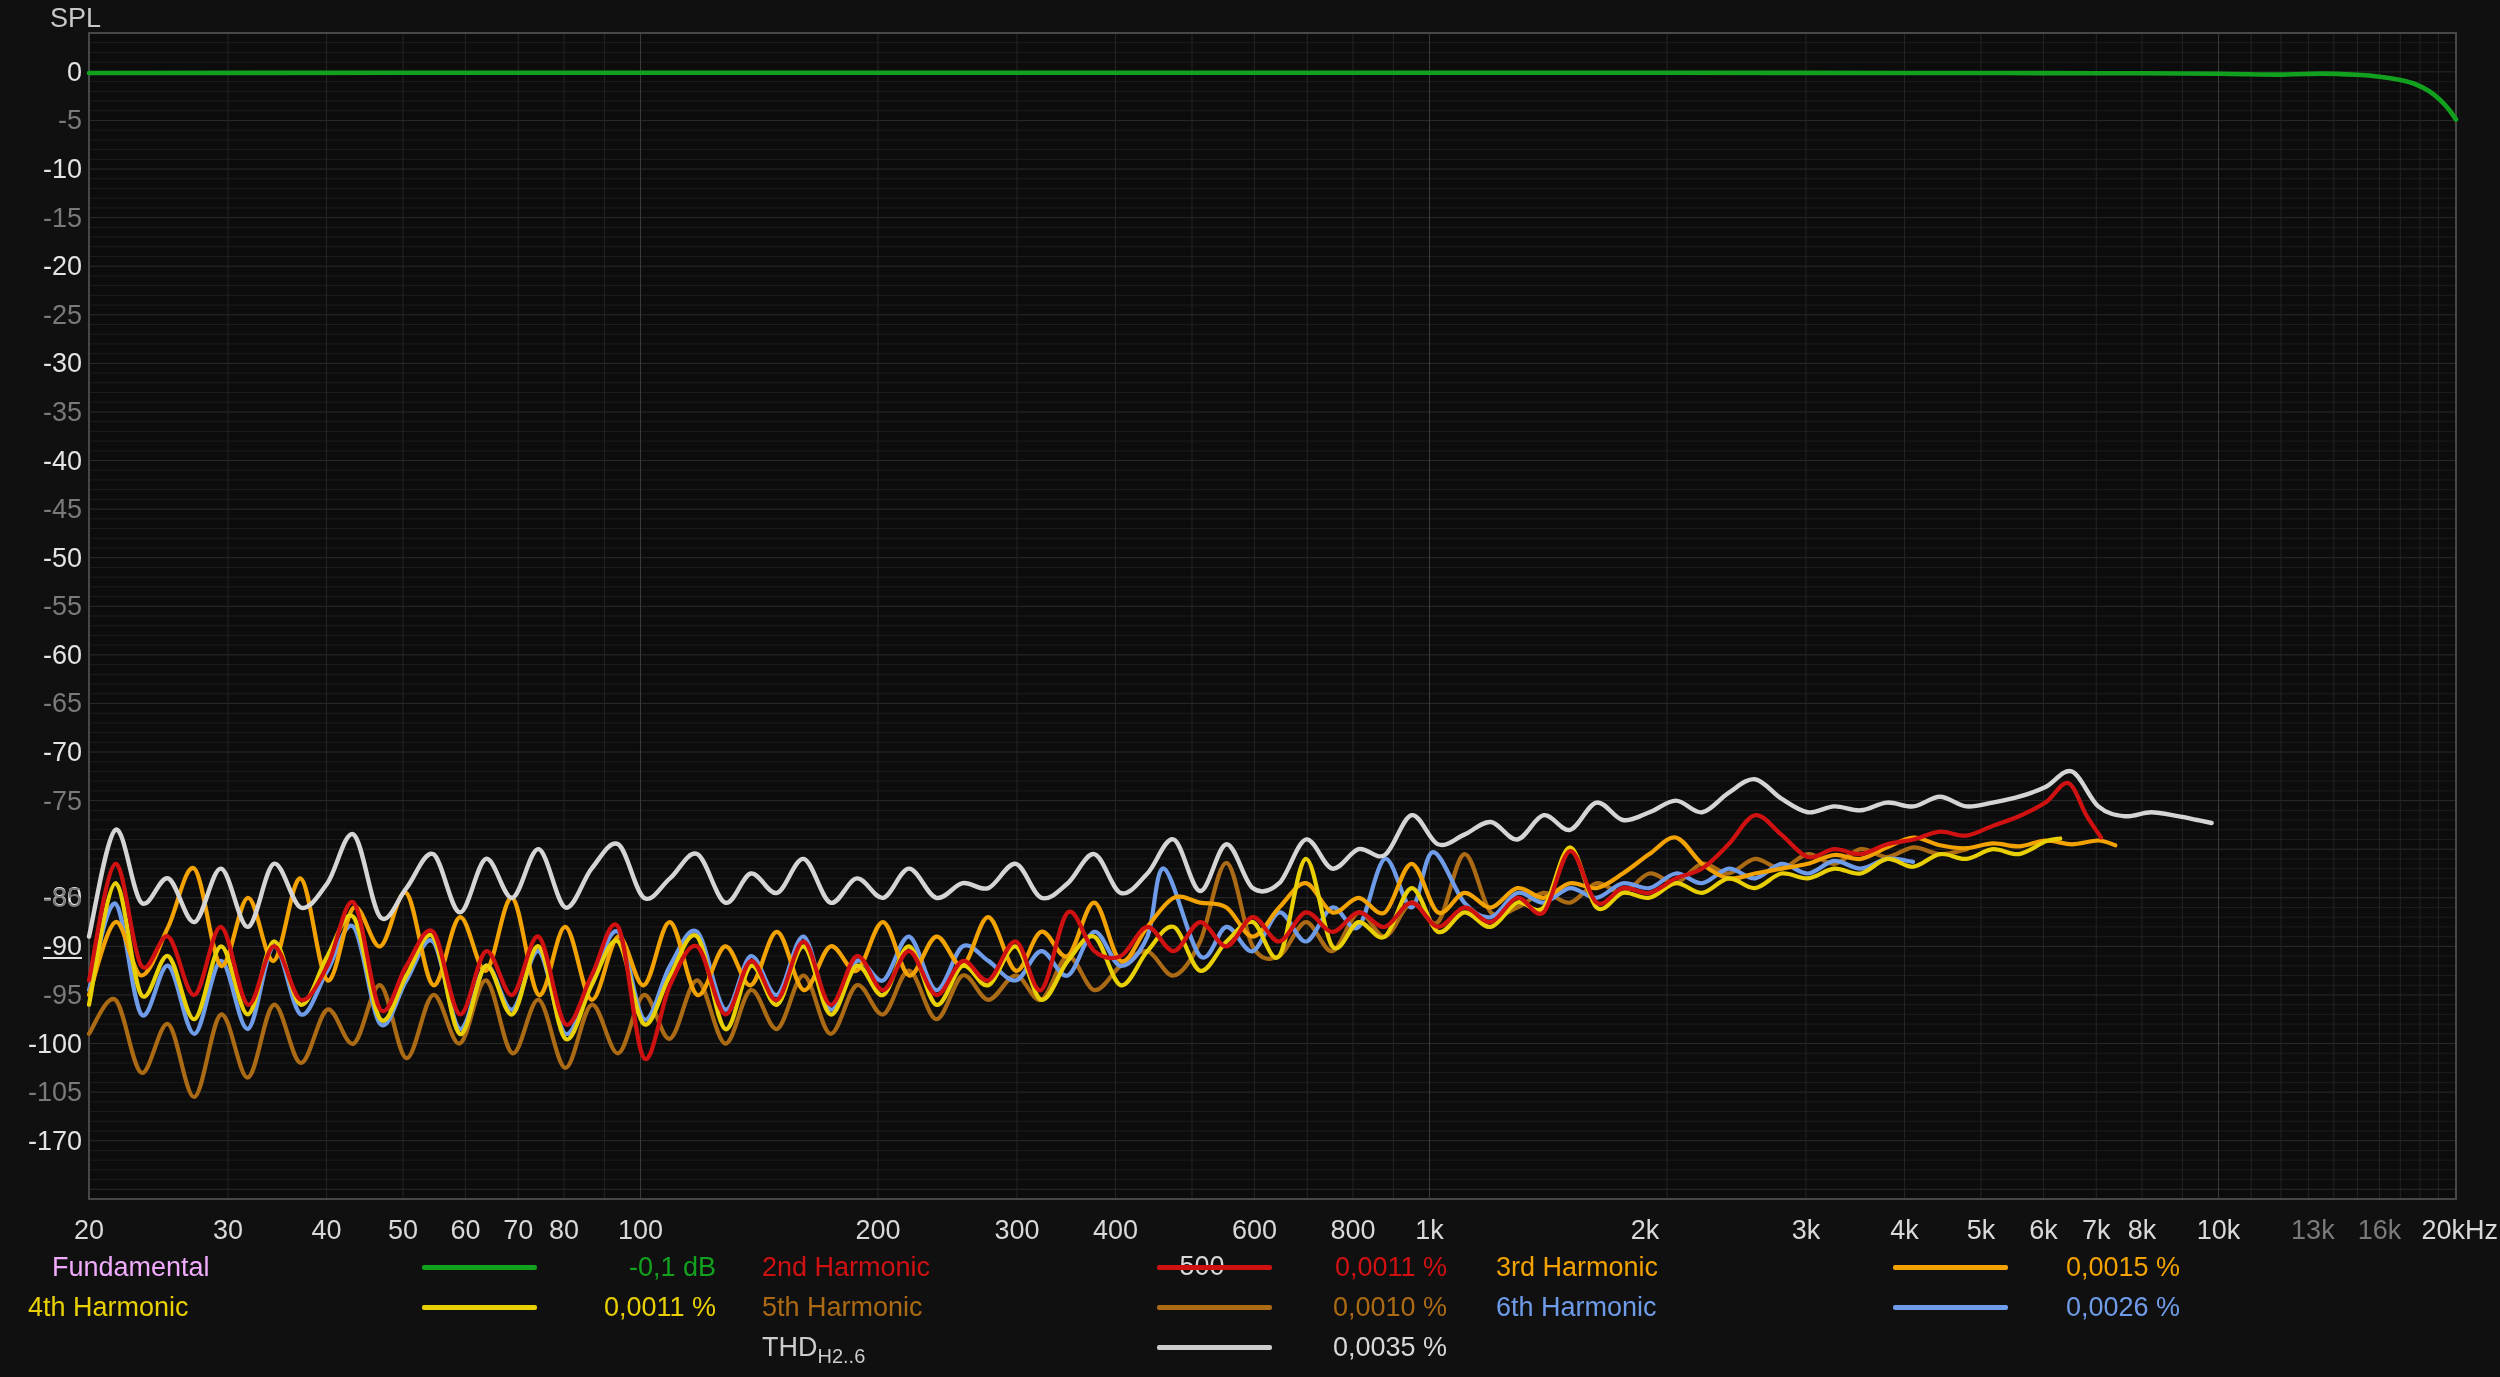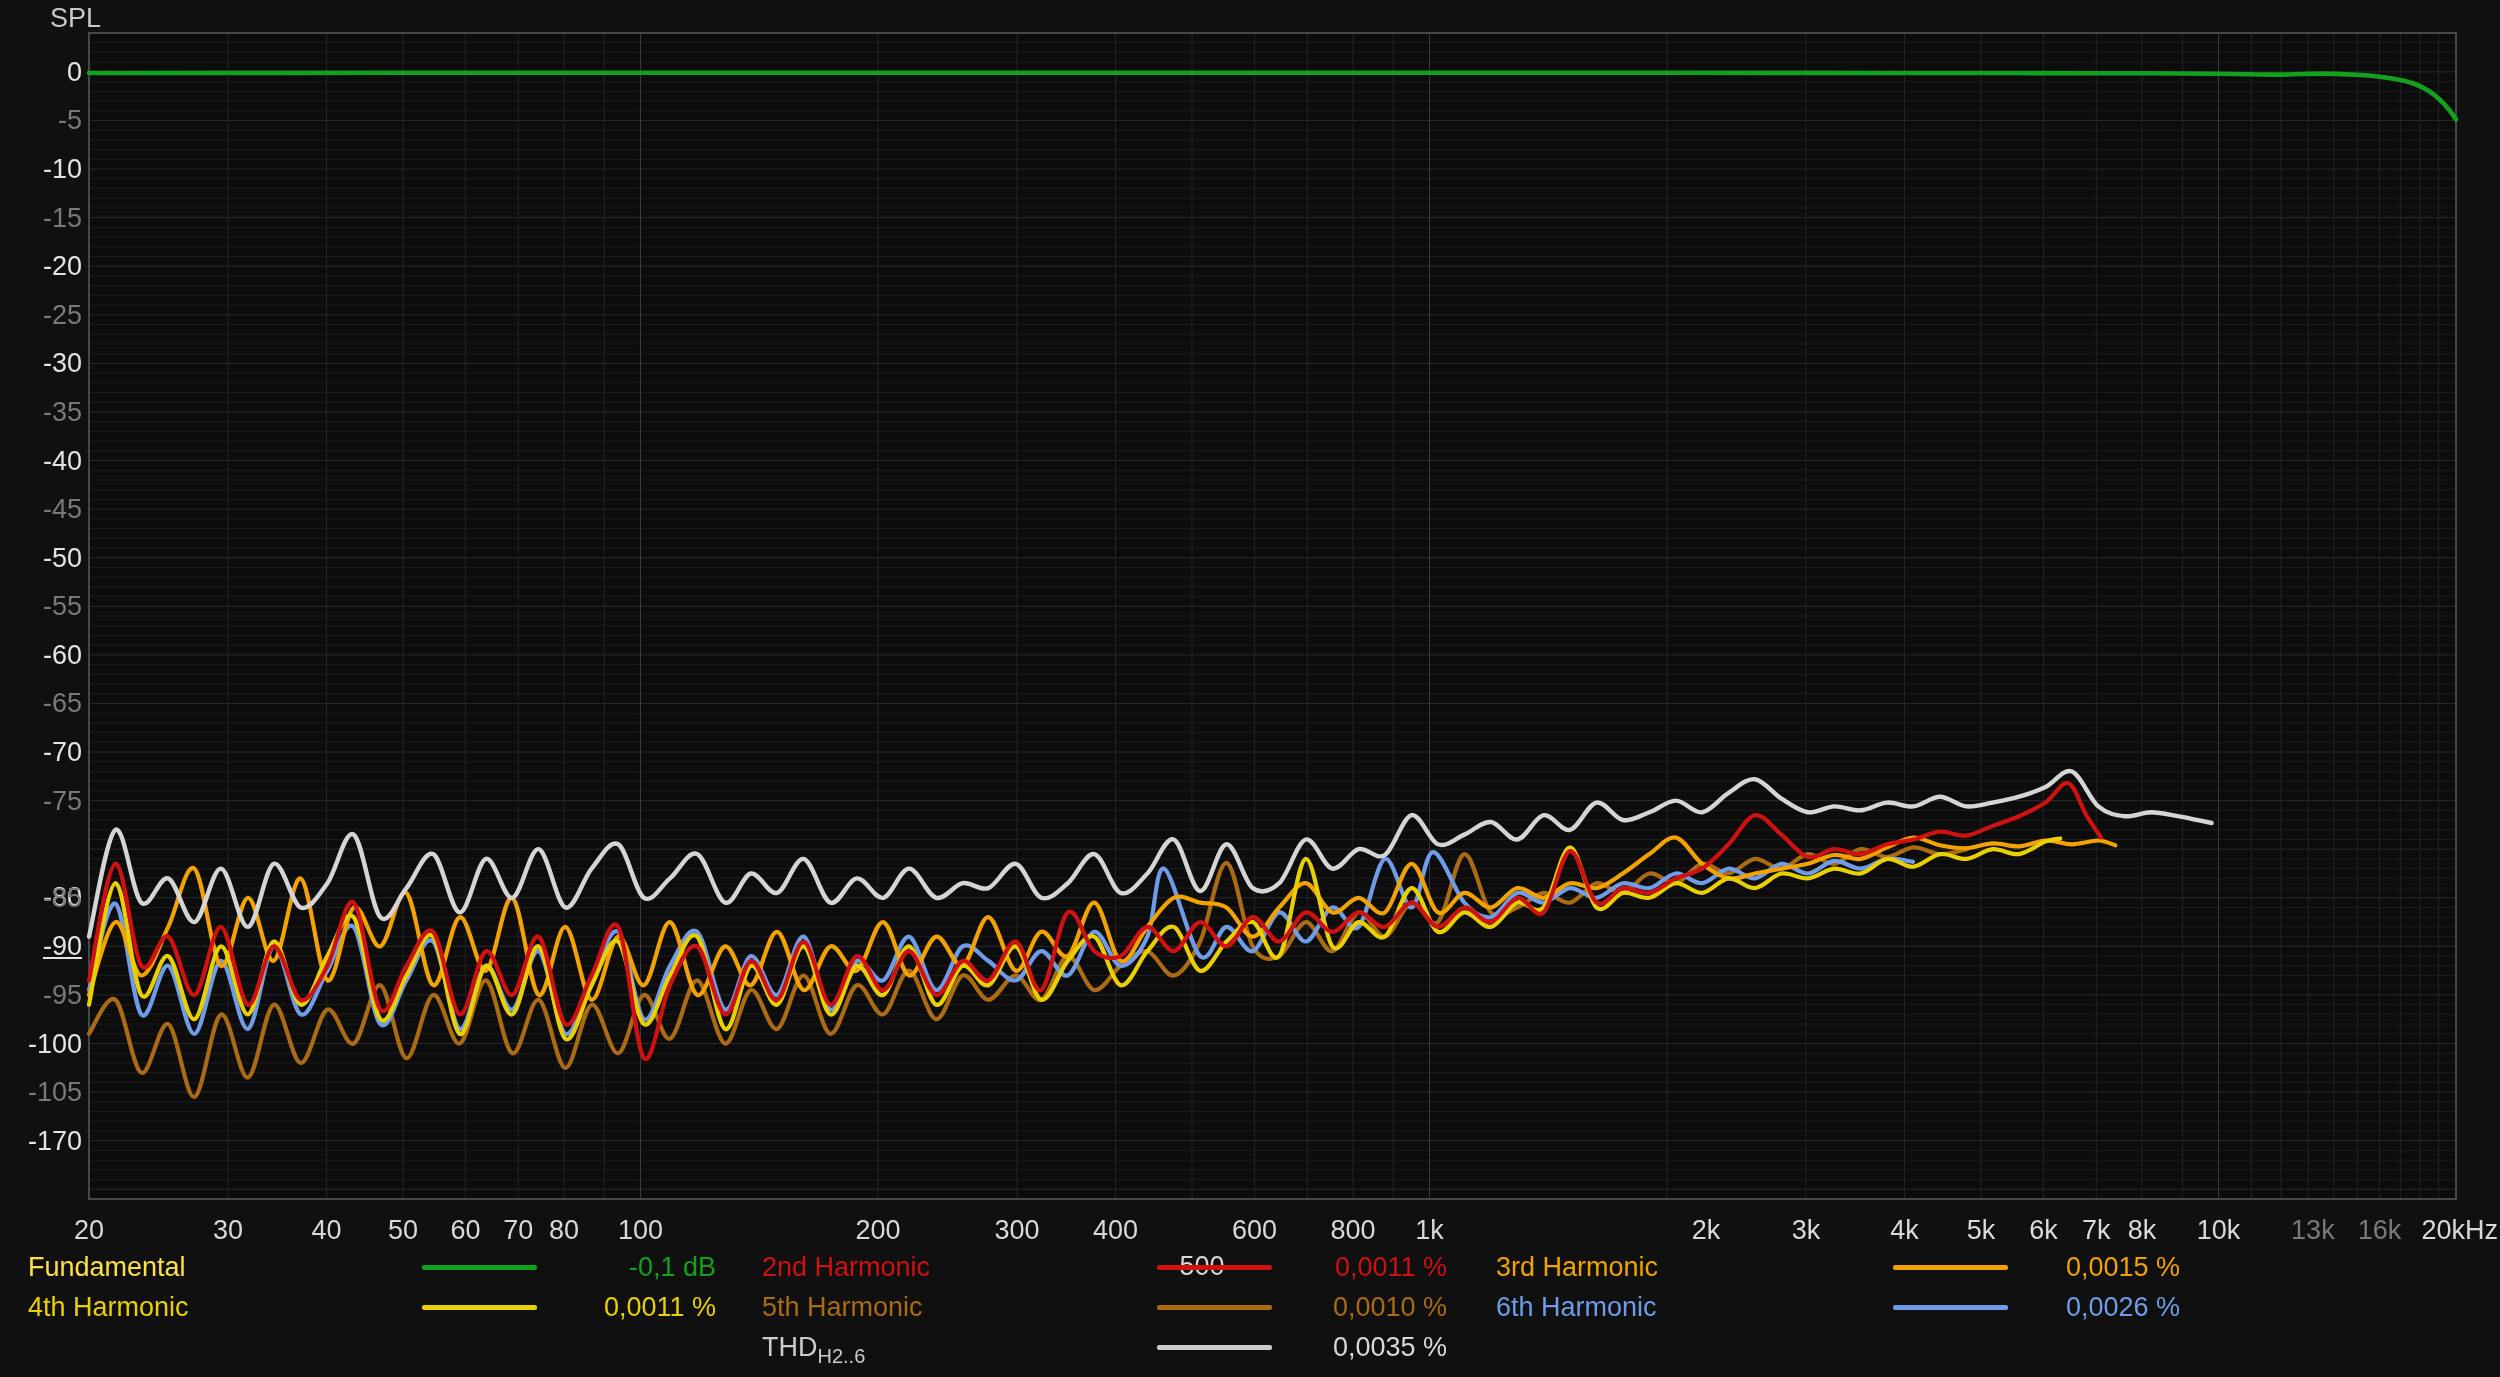--- a/index.html
+++ b/index.html
@@ -231,35 +231,35 @@
       <div class="lbl xtick" style="left: 438.27px; top: 1215px; width: 160px;">70</div>
       <div class="lbl xtick" style="left: 484.025px; top: 1215px; width: 160px;">80</div>
       <div class="lbl xtick" style="left: 560.487px; top: 1215px; width: 160px;">100</div>
       <div class="lbl xtick" style="left: 798px; top: 1215px; width: 160px;">200</div>
       <div class="lbl xtick" style="left: 936.936px; top: 1215px; width: 160px;">300</div>
       <div class="lbl xtick" style="left: 1035.51px; top: 1215px; width: 160px;">400</div>
       <div class="lbl xtick" style="left: 1111.97px; top: 1215px; width: 180px; margin-top: 36px;">500</div>
       <div class="lbl xtick" style="left: 1174.45px; top: 1215px; width: 160px;">600</div>
       <div class="lbl xtick" style="left: 1273.03px; top: 1215px; width: 160px;">800</div>
       <div class="lbl xtick" style="left: 1349.49px; top: 1215px; width: 160px;">1k</div>
-      <div class="lbl xtick" style="left: 1626px; top: 1215px; width: 160px;">2k</div>
+      <div class="lbl xtick" style="left: 1565px; top: 1215px; width: 160px;">2k</div>
       <div class="lbl xtick" style="left: 1725.94px; top: 1215px; width: 160px;">3k</div>
       <div class="lbl xtick" style="left: 1824.51px; top: 1215px; width: 160px;">4k</div>
       <div class="lbl xtick" style="left: 1900.97px; top: 1215px; width: 160px;">5k</div>
       <div class="lbl xtick" style="left: 1963.45px; top: 1215px; width: 160px;">6k</div>
       <div class="lbl xtick" style="left: 2016.27px; top: 1215px; width: 160px;">7k</div>
       <div class="lbl xtick" style="left: 2062.03px; top: 1215px; width: 160px;">8k</div>
       <div class="lbl xtick" style="left: 2138.49px; top: 1215px; width: 160px;">10k</div>
       <div class="lbl xtick dim" style="left: 2228.39px; top: 1215px; width: 169px;">13k</div>
       <div class="lbl xtick dim" style="left: 2299.54px; top: 1215px; width: 160px;">16k</div>
       <div class="lbl xtick last" style="left: 2338px; top: 1215px; width: 160px;">20kHz</div>
     </div>
 
   <div id="legend">
-    <div class="lg-label c1l r1t" style="color: #fde047;">Fundamental</div>
+    <div class="lg-label c1l r1t" style="color: #f0abfc; margin-left: 24px;">Fundamental</div>
     <div class="lg-swatch c1s r1s" style="background: rgb(18, 161, 30);"></div>
     <div class="lg-value c1v r1t" style="color: rgb(18, 161, 30);">-0,1 dB</div>
 
     <div class="lg-label c2l r1t" style="color: rgb(207, 17, 17);">2nd Harmonic</div>
     <div class="lg-swatch c2s r1s" style="background: rgb(207, 17, 17);"></div>
     <div class="lg-value c2v r1t" style="color: rgb(207, 17, 17);">0,0011 %</div>
 
     <div class="lg-label c3l r1t" style="color: rgb(242, 162, 2);">3rd Harmonic</div>
     <div class="lg-swatch c3s r1s" style="background: rgb(242, 162, 2);"></div>
     <div class="lg-value c3v r1t" style="color: rgb(242, 162, 2);">0,0015 %</div>

